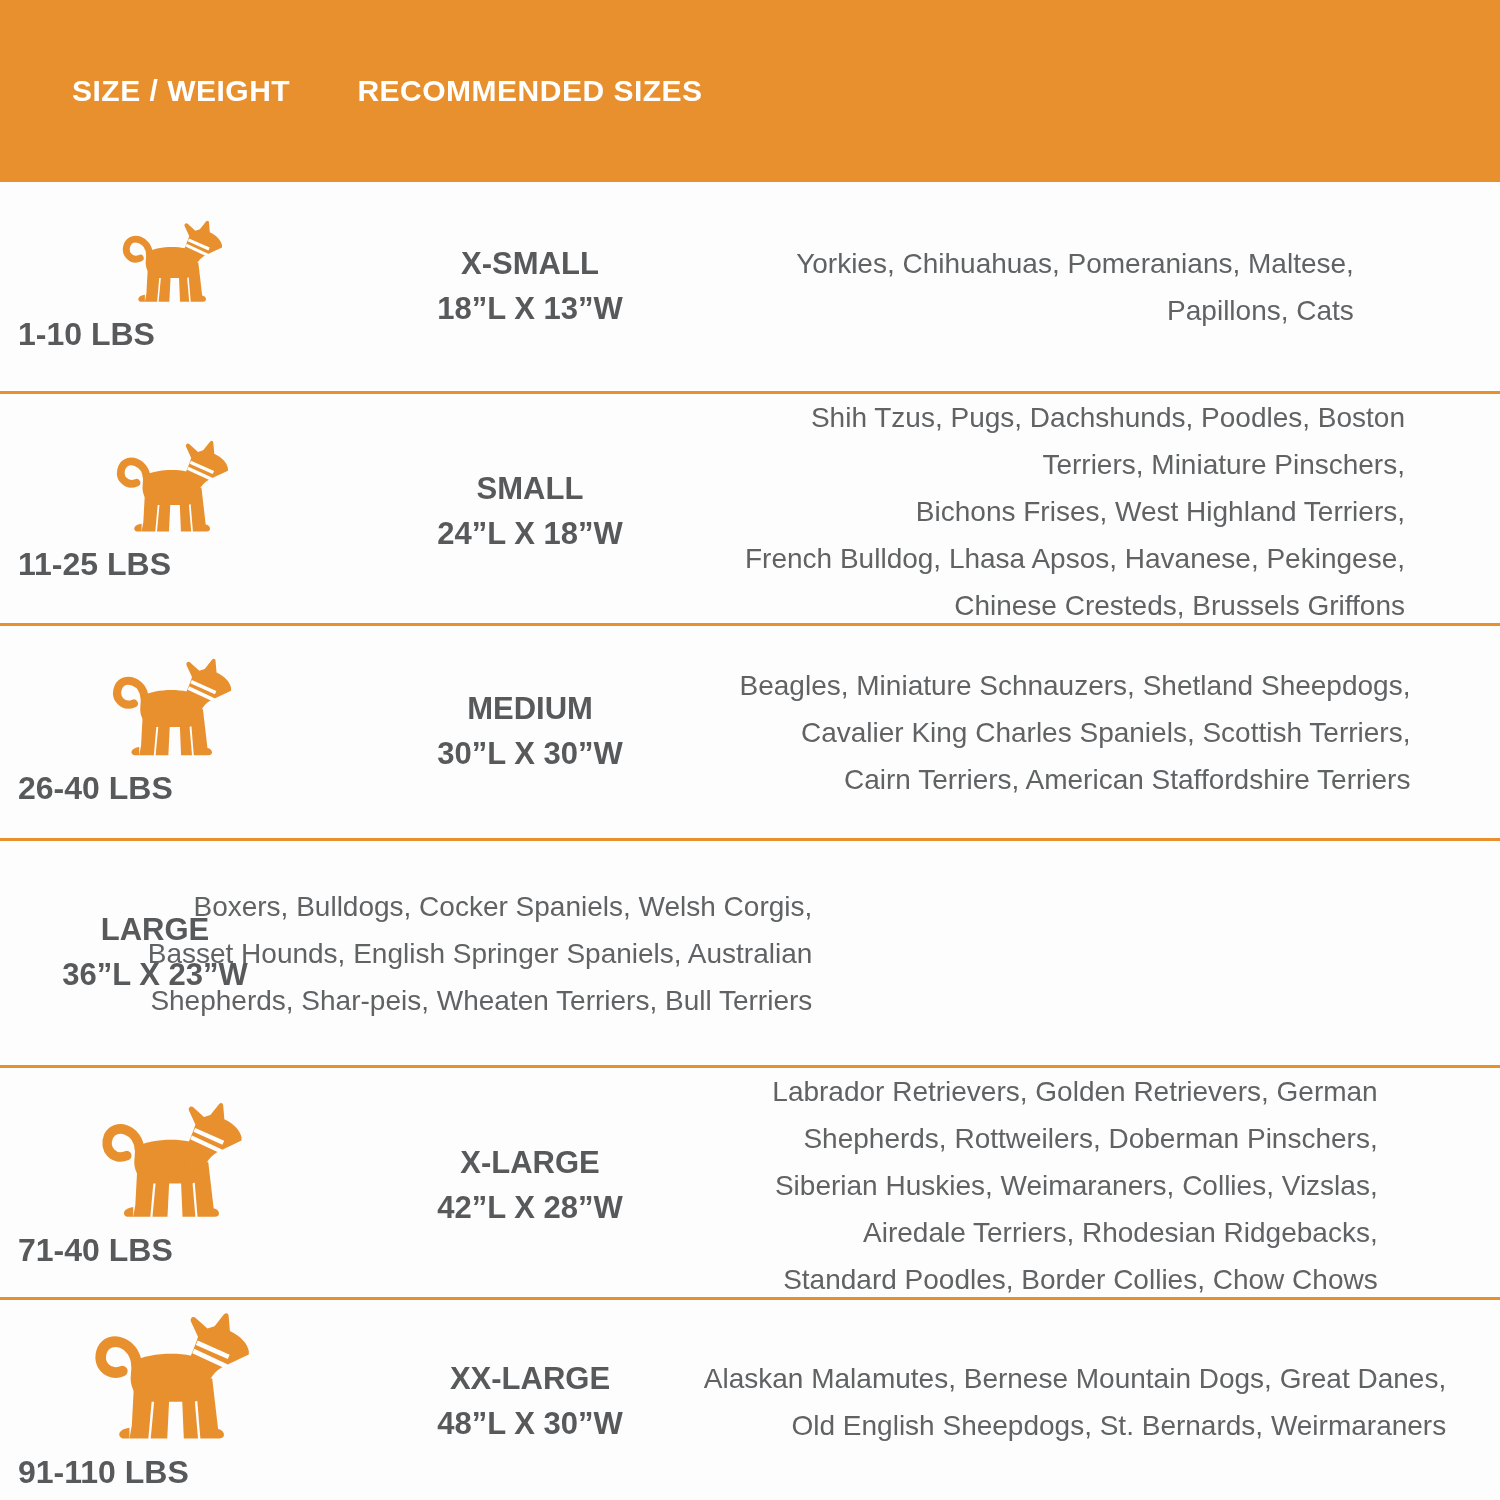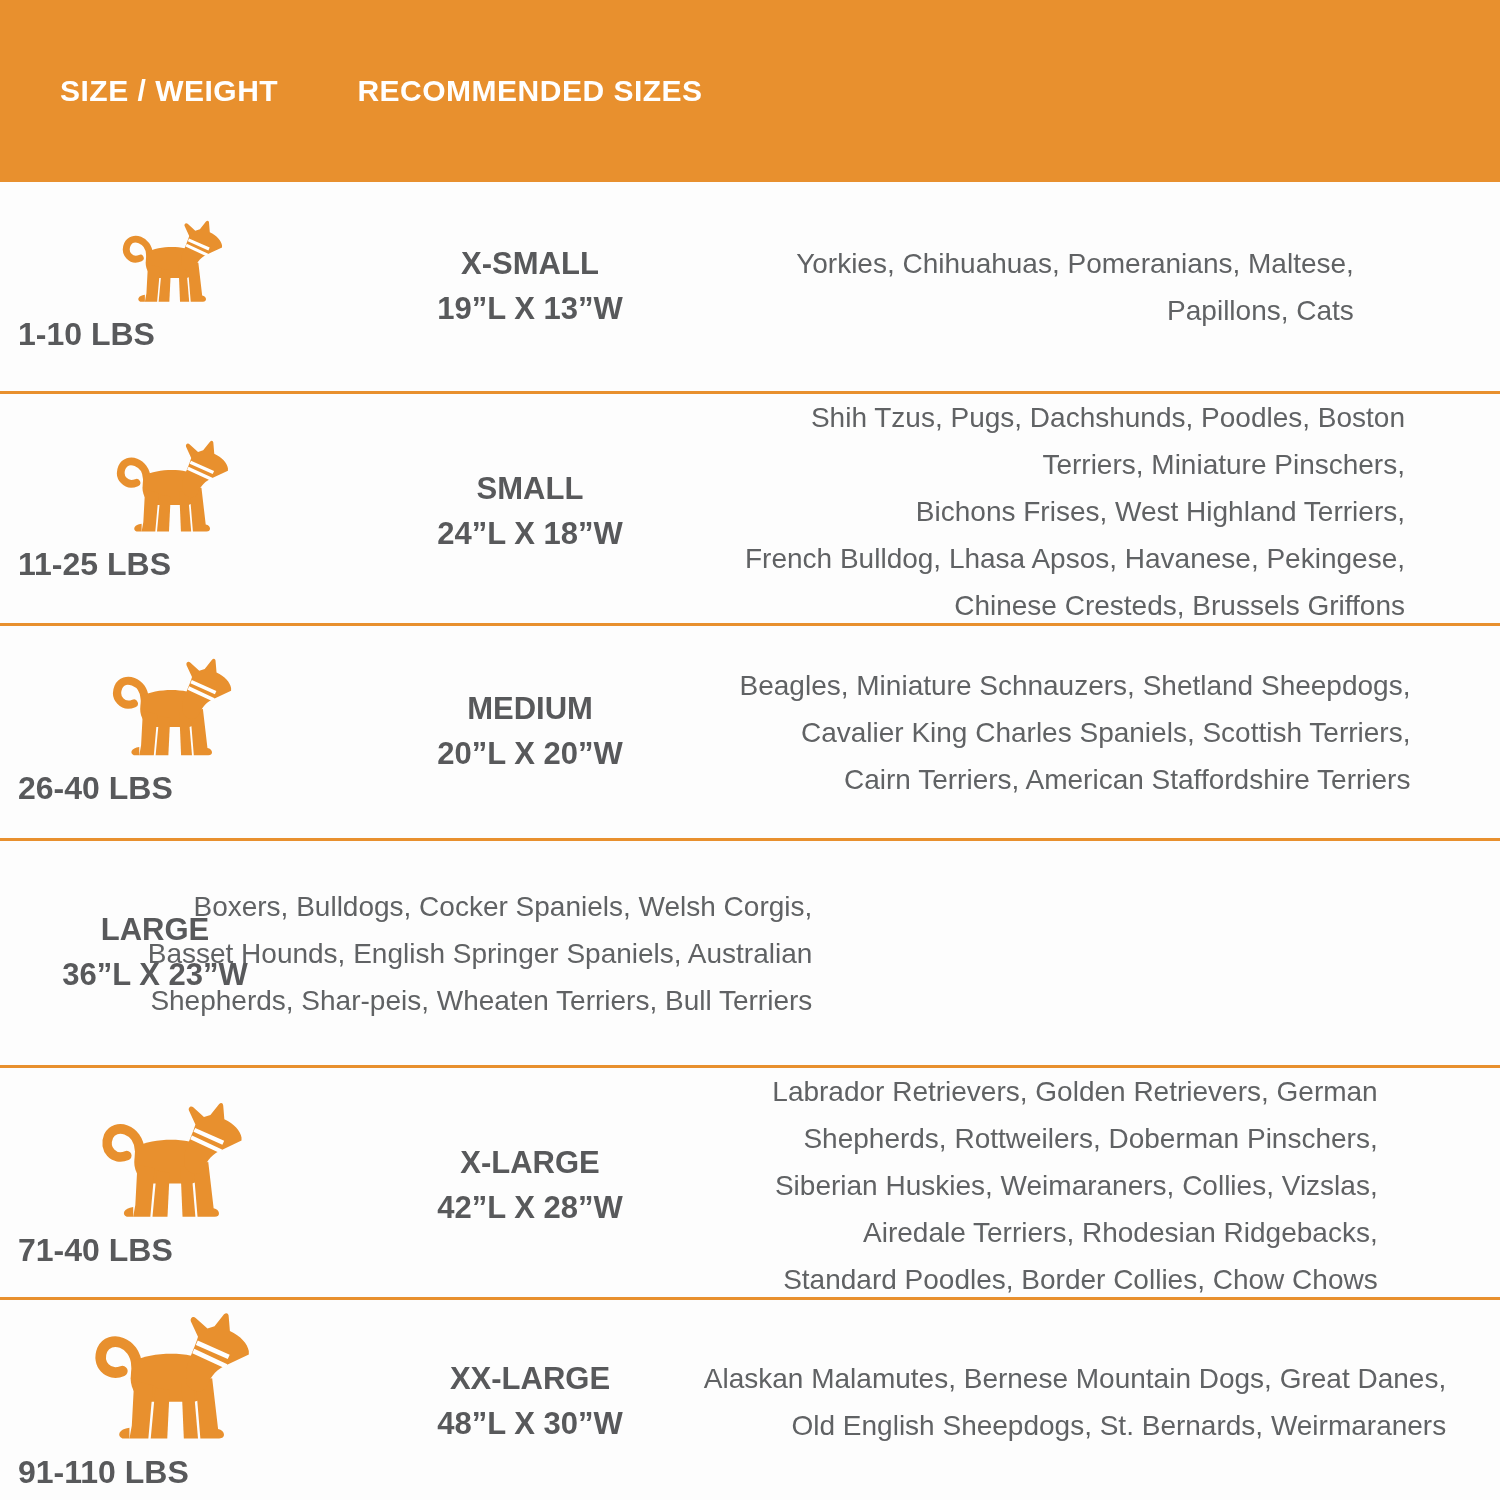--- a/index.html
+++ b/index.html
@@ -10,21 +10,21 @@
   *{box-sizing:border-box;margin:0;padding:0;}
   html,body{width:1500px;height:1500px;overflow:hidden;background:#FDFDFD;
     font-family:"Liberation Sans", sans-serif;}
   .table{display:flex;flex-direction:column;width:1500px;}
   .header-row{
     height:182px;background:var(--orange);
     display:grid;grid-template-columns:310px 440px 1fr;align-items:center;
     color:#fff;font-weight:bold;font-size:30px;letter-spacing:0.5px;
   }
   .hcell{white-space:nowrap;}
-  .h1{padding-left:60px;text-align:left;}
+  .h1{padding-left:60px;text-align:left;margin-left:12px;}
   .h2{text-align:center;}
   .h3{text-align:center;transform:translateX(-20px);}
   .row{
     display:grid;grid-template-columns:310px 440px 1fr;
     background:#FDFDFD;
   }
   .row.bordered{border-top:3px solid var(--orange);}
   .col-weight{
     display:flex;flex-direction:column;justify-content:center;
     gap:12px;transform:translateX(18px);
@@ -70,21 +70,21 @@
                 <path d="M78 48 C82 36 86 28 88 21 L82 8 C81 5 84 3 86 5 L96 14 L102 12 L110 2 C112 0 114 1 114 4 L115 16 C124 20 130 27 131 33 L131 36 L114 44 C104 48 99 54 96 62 C92 70 82 68 78 60 Z"></path>
                 <path d="M87 26 L114 38" stroke="#ffffff" stroke-width="4" fill="none"></path>
                 <path d="M84 33 L112 46" stroke="#ffffff" stroke-width="4" fill="none"></path>
               </g>
             </svg>
           </div>
       <div class="weight-label js-weight">1-10 LBS</div>
     </div>
     <div class="cell col-size">
       <div class="size-name js-size">X-SMALL</div>
-      <div class="size-dims js-dims">19”L X 13”W</div>
+      <div class="size-dims js-dims">18”L X 13”W</div>
     </div>
     <div class="cell col-breeds">
       <div class="breeds-text js-breeds">Yorkies, Chihuahuas, Pomeranians, Maltese,
 Papillons, Cats</div>
     </div>
   </div>
 
   <div class="row bordered" style="height: 232px;">
     <div class="cell col-weight">
       <div class="dog-wrap">
@@ -133,21 +133,21 @@
                 <path d="M78 48 C82 36 86 28 88 21 L82 8 C81 5 84 3 86 5 L96 14 L102 12 L110 2 C112 0 114 1 114 4 L115 16 C124 20 130 27 131 33 L131 36 L114 44 C104 48 99 54 96 62 C92 70 82 68 78 60 Z"></path>
                 <path d="M87 26 L114 38" stroke="#ffffff" stroke-width="4" fill="none"></path>
                 <path d="M84 33 L112 46" stroke="#ffffff" stroke-width="4" fill="none"></path>
               </g>
             </svg>
           </div>
       <div class="weight-label js-weight">26-40 LBS</div>
     </div>
     <div class="cell col-size">
       <div class="size-name js-size">MEDIUM</div>
-      <div class="size-dims js-dims">20”L X 20”W</div>
+      <div class="size-dims js-dims">30”L X 30”W</div>
     </div>
     <div class="cell col-breeds">
       <div class="breeds-text js-breeds">Beagles, Miniature Schnauzers, Shetland Sheepdogs,
 Cavalier King Charles Spaniels, Scottish Terriers,
 Cairn Terriers, American Staffordshire Terriers</div>
     </div>
   </div>
 
   <div class="row bordered" style="height: 227px;">
     <div class="cell col-size">

